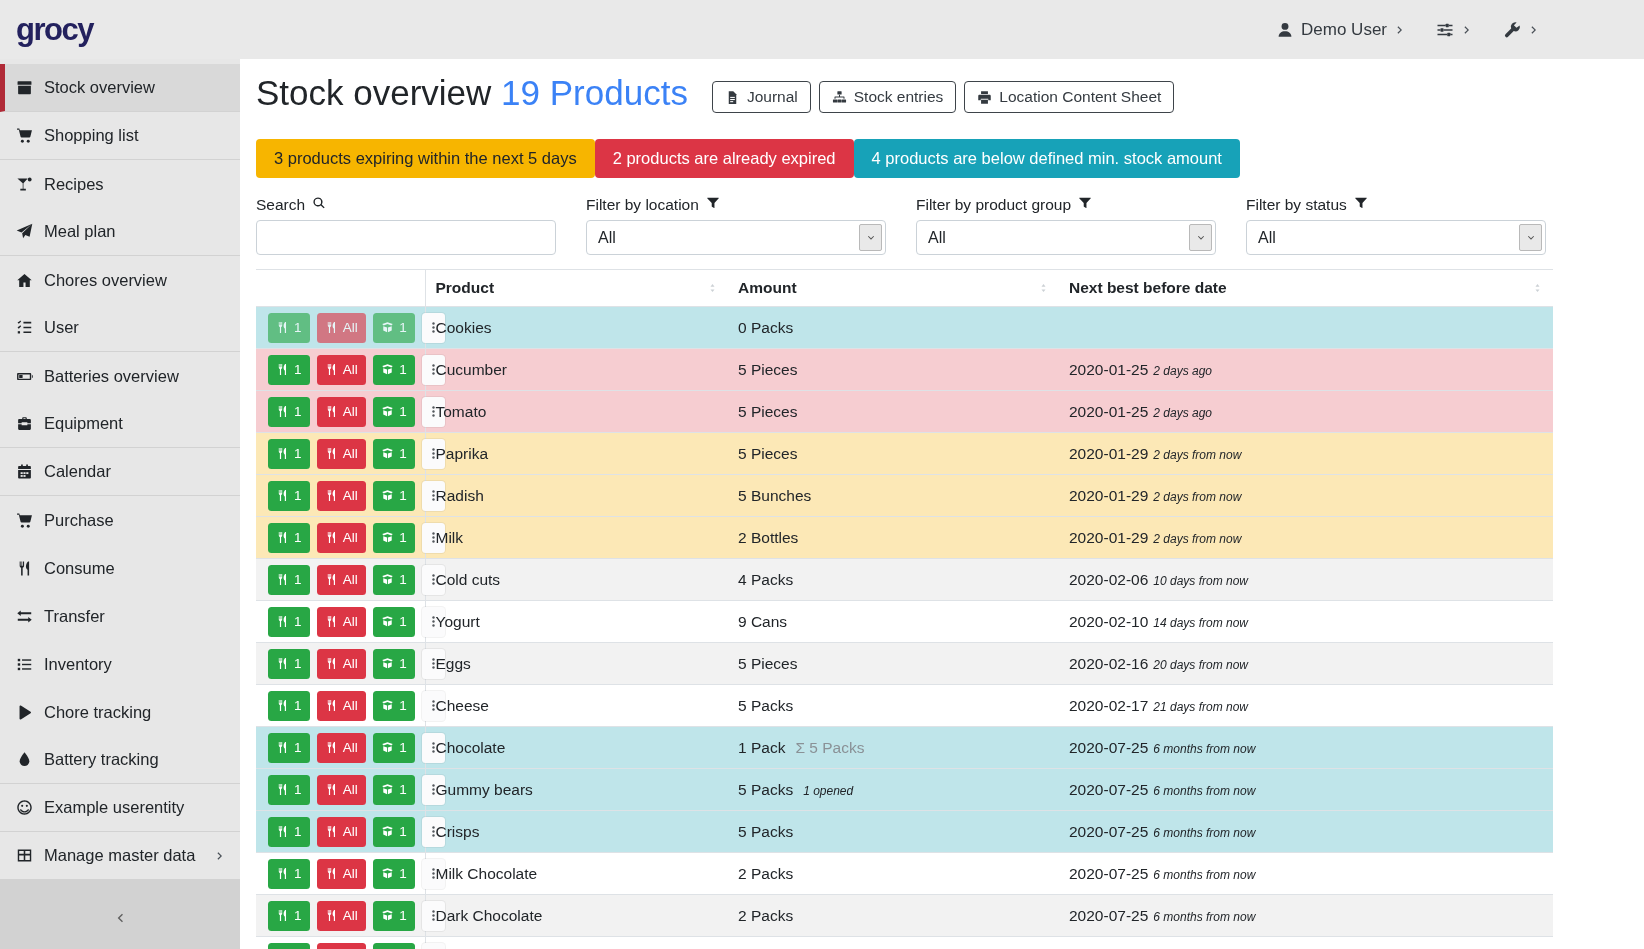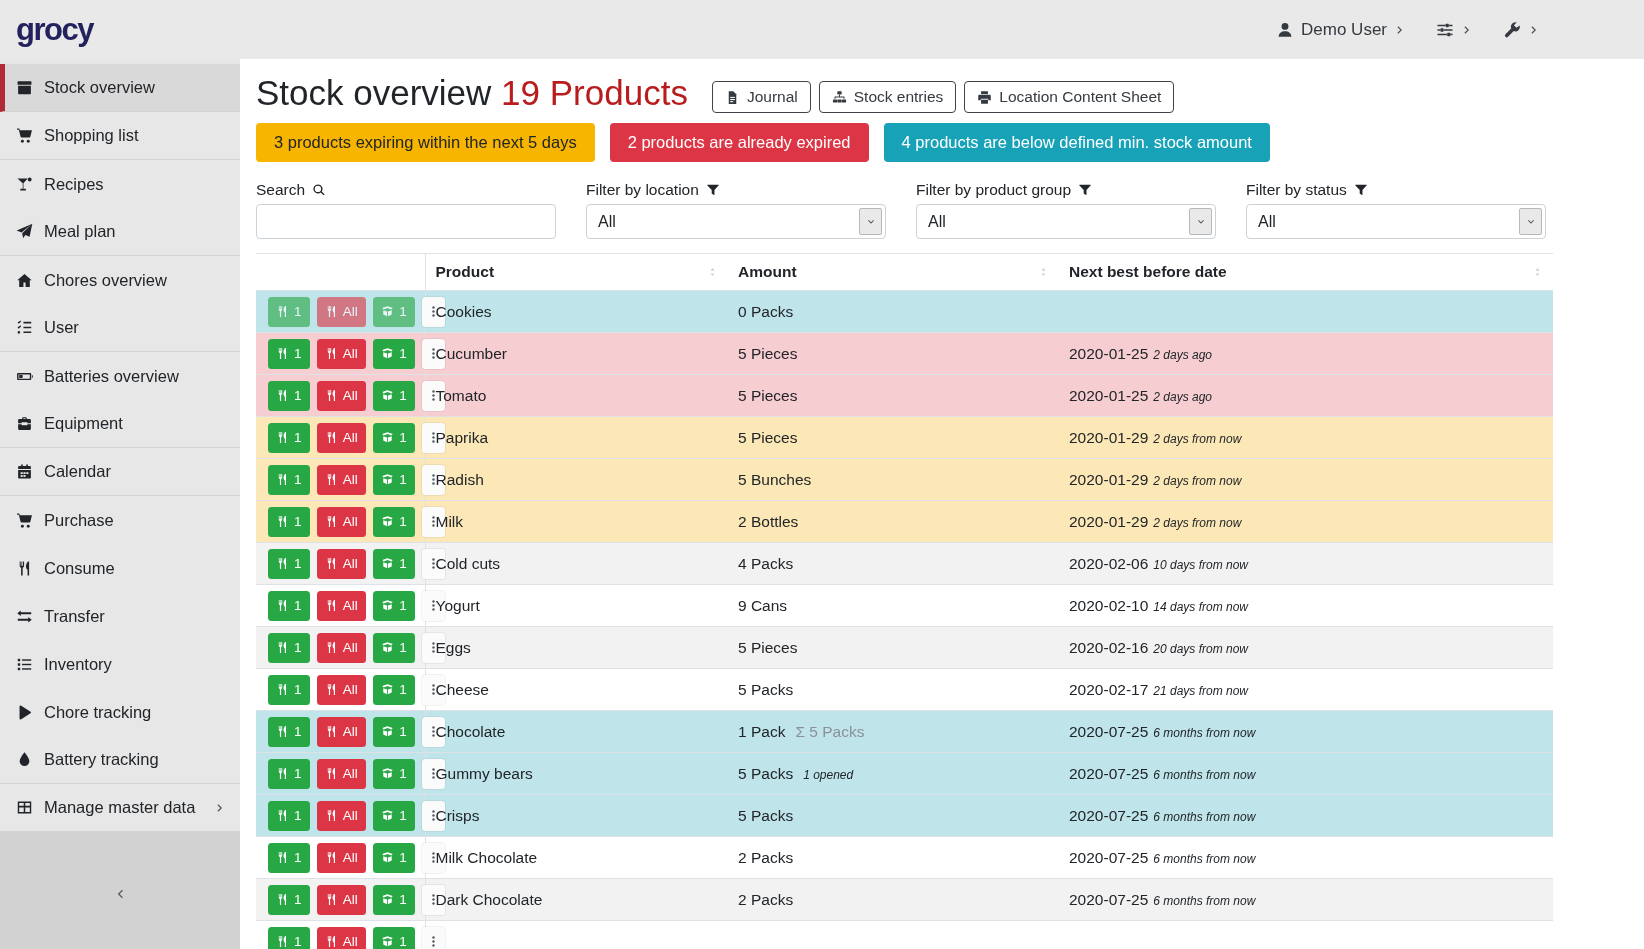--- a/index.html
+++ b/index.html
@@ -26,31 +26,31 @@
   .s-label { white-space:nowrap; }
   .s-chevron { margin-left:auto; color:#495057; } .s-chevron svg { width:12px; height:12px; }
   .sidebar-collapse { margin-top:auto; flex:1; background:#d2d2d2; display:flex; align-items:center; justify-content:center; color:#606060; cursor:pointer; }
   .sidebar-collapse svg { width:14px; height:14px; }
 
   
   .content { flex:1; background:#fff; padding:14px 0 0 16px; }
   .inner { width:1297px; }
   .page-head { display:flex; align-items:center; gap:14px; }
   .page-title { font-size:35px; font-weight:500; line-height:40px; white-space:nowrap; }
-  .page-subtitle { color:#b91c1c; font-weight:400; }
+  .page-subtitle { color:#3b82f6; font-weight:400; }
   .head-buttons { display:flex; gap:8px; margin-left:10px; margin-top:8px; }
   .hbtn { display:inline-flex; align-items:center; gap:7px; border:1px solid #3e444a; border-radius:4px; background:#fff; color:#343a40; font-size:15.5px; padding:6px 12px; cursor:pointer; white-space:nowrap; }
   .hbtn .hic svg { width:15px; height:15px; }
 
-  .banners { display:flex; gap:15px; margin-top:10px; }
+  .banners { display:flex; margin-top:26px; }
   .banner { border-radius:4px; padding:10px 18px; font-size:16.5px; cursor:pointer; white-space:nowrap; }
 
   
   .filters { margin-top:18px; width:1290px; display:grid; grid-template-columns:repeat(4,1fr); column-gap:30px; }
-  .f-label { display:flex; align-items:center; gap:7px; font-size:15.5px; height:19px; }
+  .f-label { display:flex; align-items:flex-start; gap:7px; font-size:15.5px; height:19px; }
   .f-label svg { width:14px; height:14px; }
   .f-control { margin-top:5px; }
   .f-input { width:100%; height:35px; border:1px solid #cbd2d8; border-radius:4px; font-size:16px; padding:0 10px; font-family:inherit; }
   .selectbox { position:relative; width:100%; height:35px; border:1px solid #cbd2d8; border-radius:4px; display:flex; align-items:center; padding:0 34px 0 11px; font-size:16px; cursor:pointer; background:#fff; }
   .sel-arrow { position:absolute; right:3px; top:3px; bottom:3px; width:23px; background:#e9e9e9; border:1px solid #b9b9b9; border-radius:2px; display:flex; align-items:center; justify-content:center; color:#555; }
   .sel-arrow svg { width:10px; height:10px; }
 
   
   table { margin-top:14px; width:1297px; border-collapse:collapse; table-layout:fixed; }
   thead th { text-align:left; font-size:15.5px; font-weight:bold; padding:9px 10px; border-top:1px solid #dee2e6; border-bottom:1px solid #dee2e6; position:relative; height:36px; }
@@ -278,20 +278,32 @@
     <span class="s-label">Chore tracking</span>
 
   </div>
         <div class="side-item divider-after">
     <span class="s-icon">
             <svg viewBox="0 0 24 24" fill="currentColor" xmlns="http://www.w3.org/2000/svg">
               <path d="M12 1.8S5.2 9.7 5.2 14.4c0 3.8 3 6.9 6.8 6.9s6.8-3.1 6.8-6.9C18.8 9.7 12 1.8 12 1.8z"></path>
             </svg>
           </span>
     <span class="s-label">Battery tracking</span>
+
+  </div>
+        <div class="side-item divider-after">
+    <span class="s-icon">
+            <svg viewBox="0 0 24 24" fill="currentColor" xmlns="http://www.w3.org/2000/svg">
+              <path d="M12 1.8C6.4 1.8 1.8 6.4 1.8 12S6.4 22.2 12 22.2 22.2 17.6 22.2 12 17.6 1.8 12 1.8zm0 18.4c-4.5 0-8.2-3.7-8.2-8.2S7.5 3.8 12 3.8s8.2 3.7 8.2 8.2-3.7 8.2-8.2 8.2z"></path>
+              <circle cx="8.7" cy="9.7" r="1.5"></circle>
+              <circle cx="15.3" cy="9.7" r="1.5"></circle>
+              <path d="M16.9 14.2c-1 1.9-2.9 3-4.9 3s-3.9-1.1-4.9-3l-1.6.9c1.3 2.4 3.8 4 6.5 4s5.2-1.6 6.5-4l-1.6-.9z"></path>
+            </svg>
+          </span>
+    <span class="s-label">Example userentity</span>
 
   </div>
         <div class="side-item divider-after">
     <span class="s-icon">
             <svg viewBox="0 0 24 24" fill="currentColor" xmlns="http://www.w3.org/2000/svg">
               <path fill-rule="evenodd" d="M2.5 3.5h19v17h-19v-17zm2 2.2v4h6.4v-4H4.5zm8.6 0v4h6.4v-4h-6.4zm-8.6 6.2v6.4h6.4v-6.4H4.5zm8.6 0v6.4h6.4v-6.4h-6.4z"></path>
             </svg>
           </span>
     <span class="s-label">Manage master data</span>
     <span class="s-chevron">

